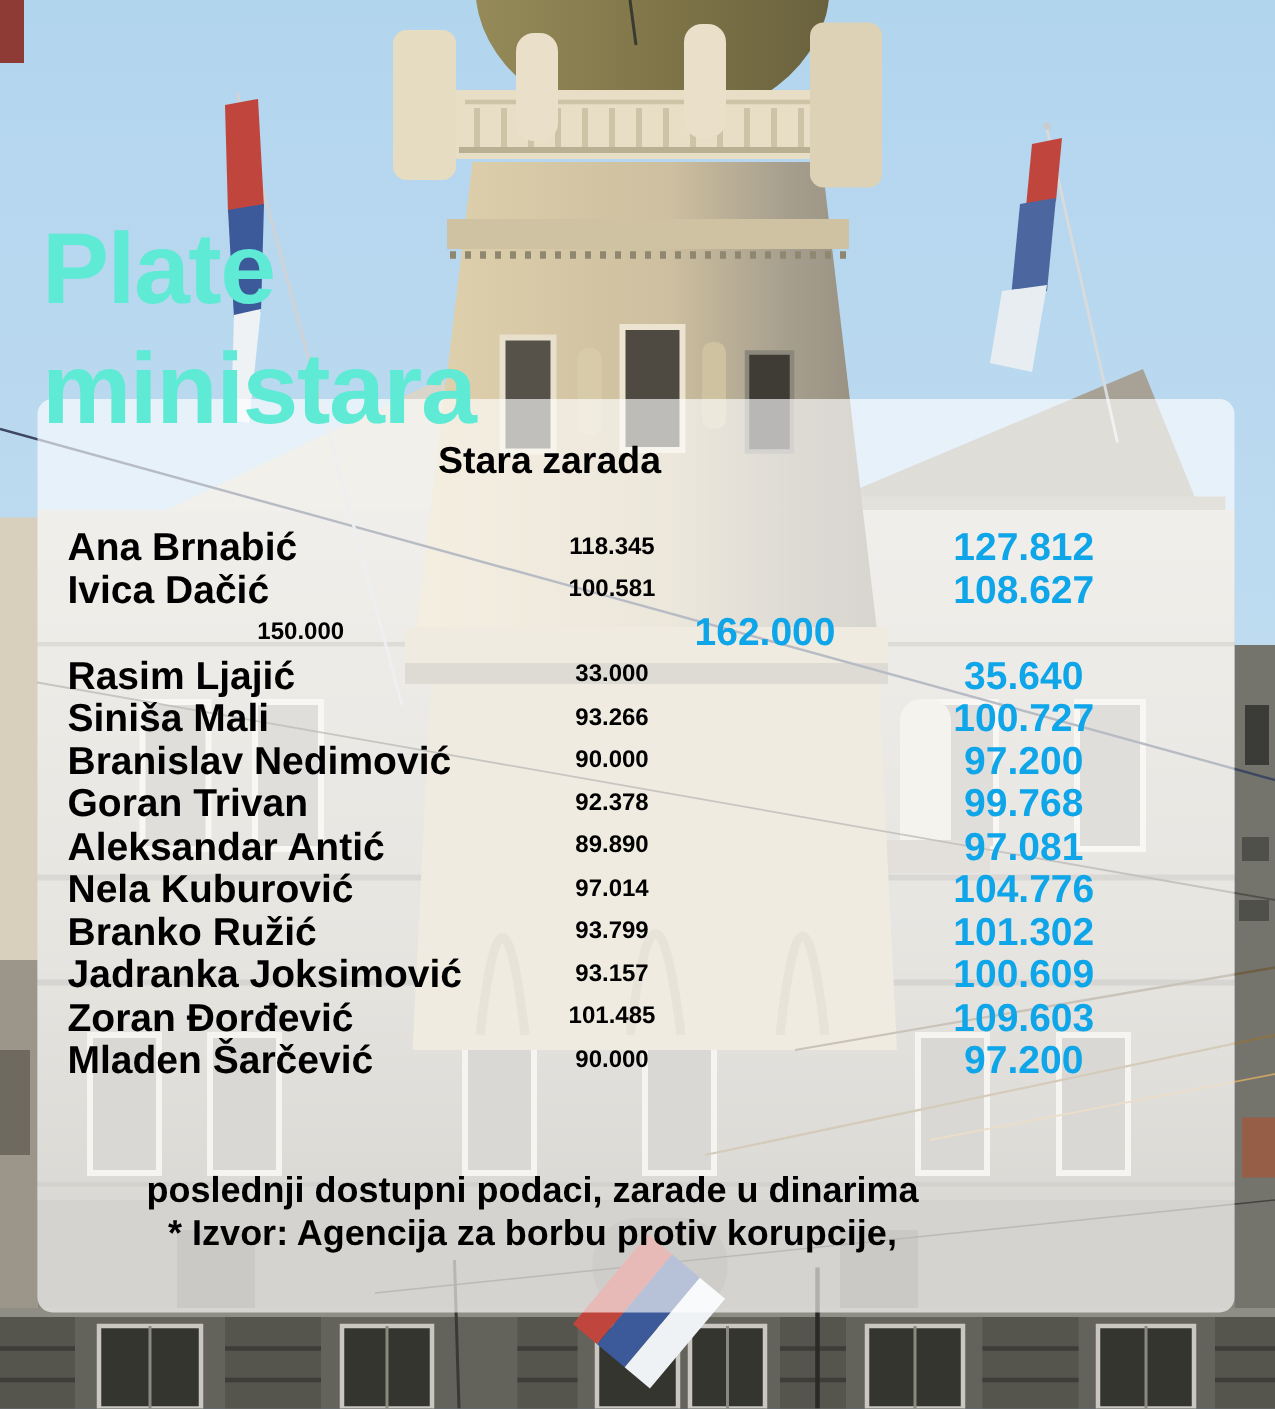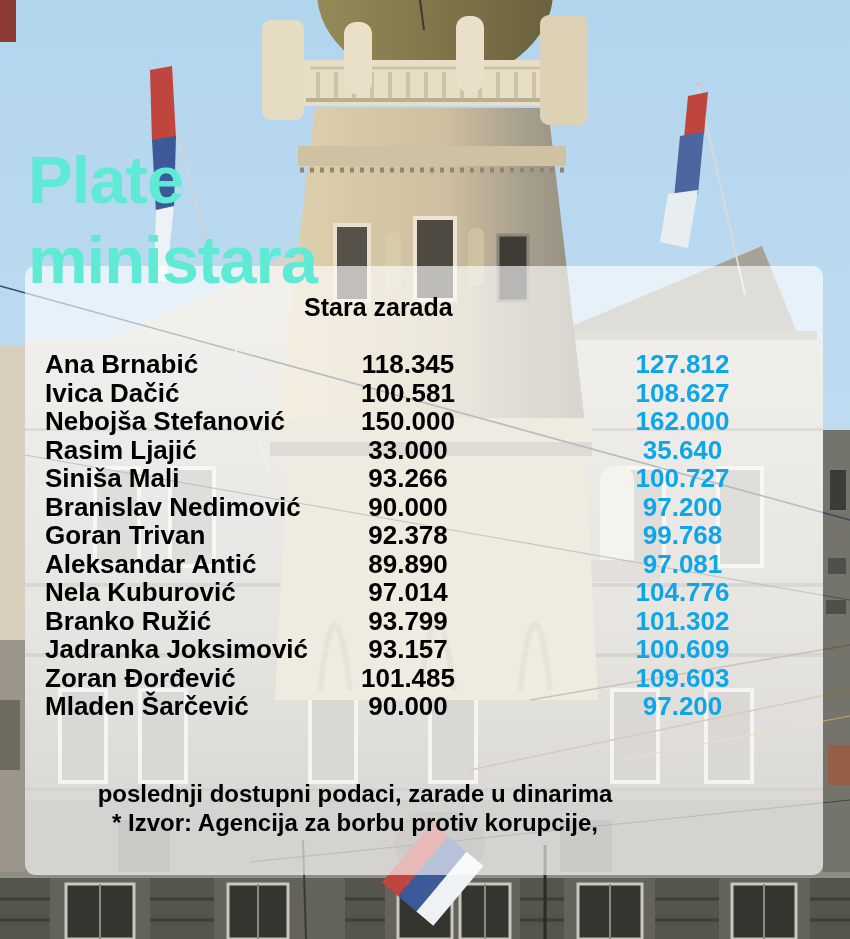--- a/index.html
+++ b/index.html
@@ -16,31 +16,31 @@
   .title{
     position:absolute;left:28px;top:140px;z-index:3;margin:0;
     font-size:67px;line-height:80px;font-weight:bold;color:#5eead4;
     letter-spacing:-1px;
   }
   .title span{display:block;}
   .hdr{
     position:absolute;top:293px;z-index:2;font-size:25px;font-weight:bold;color:#000;
     white-space:nowrap;
   }
-  .hdr.old{left:304px;}
+  .hdr.old{left:292px;}
   .hdr.nov{left:527px;}
   .rows{
     position:absolute;left:45px;top:349px;width:760px;z-index:2;
   }
   .row{
     display:grid;grid-template-columns:311px 104px 100px 245px;
     height:28.5px;align-items:center;
   }
   .row .name{font-size:26px;font-weight:bold;color:#000;white-space:nowrap;}
-  .row .old{font-size:26px;font-weight:bold;color:#000;text-align:center;}
+  .row .old{font-size:16px;font-weight:bold;color:#000;text-align:center;}
   .row .nov{font-size:26px;font-weight:bold;color:#0ea5e9;text-align:center;}
   .footnote{
     position:absolute;left:40px;top:779px;width:630px;z-index:2;
     text-align:center;font-size:24px;line-height:29px;font-weight:bold;color:#000;
   }
 </style>
 </head>
 <body>
 
 <div class="stage">
@@ -265,21 +265,20 @@
       <span></span>
       <span class="nov">127.812</span>
     </div>
     <div class="row">
       <span class="name">Ivica Dačić</span>
       <span class="old">100.581</span>
       <span></span>
       <span class="nov">108.627</span>
     </div>
     <div class="row">
-      <span class="name">Nebojša Stefanović</span>
       <span class="old">150.000</span>
       <span></span>
       <span class="nov">162.000</span>
     </div>
     <div class="row">
       <span class="name">Rasim Ljajić</span>
       <span class="old">33.000</span>
       <span></span>
       <span class="nov">35.640</span>
     </div>

